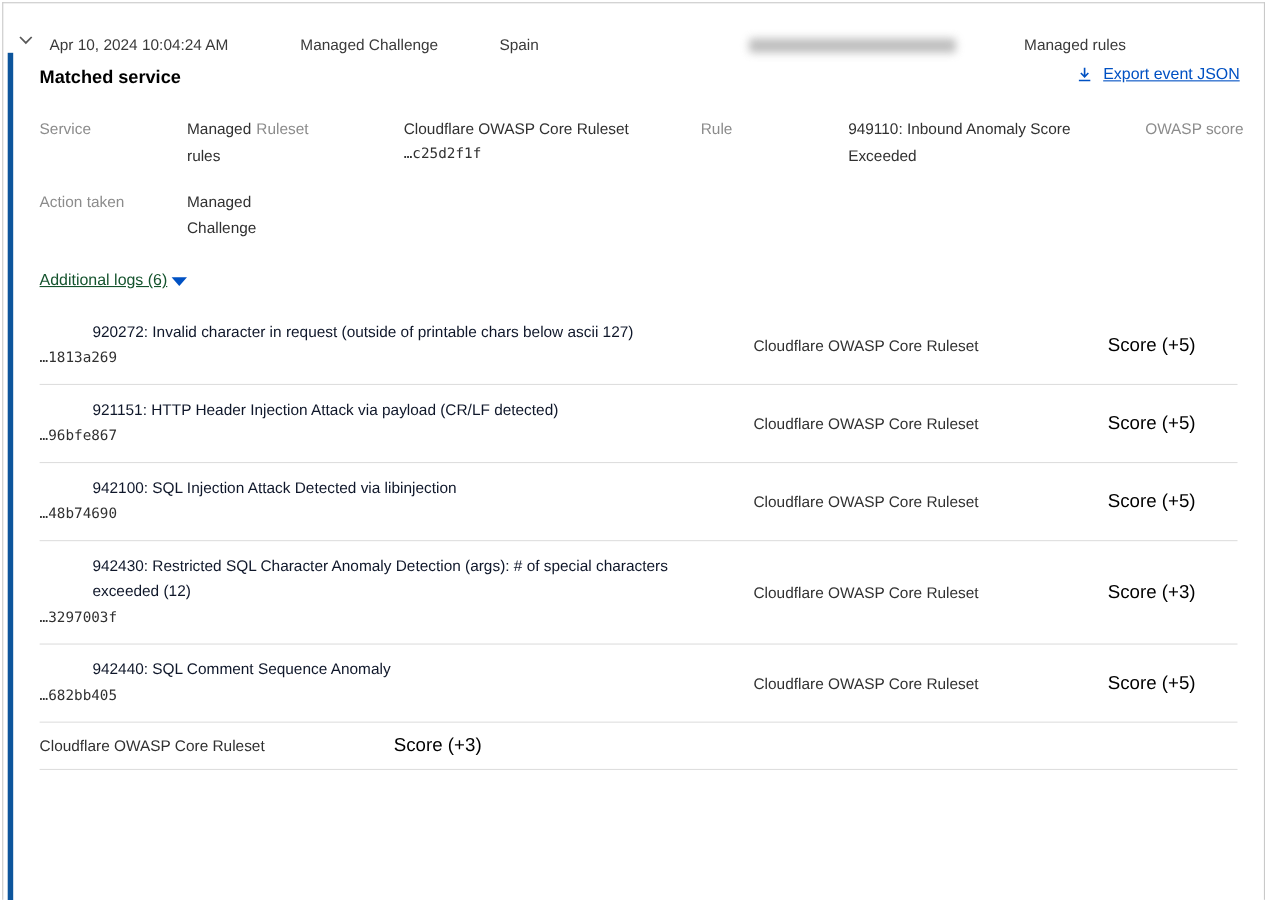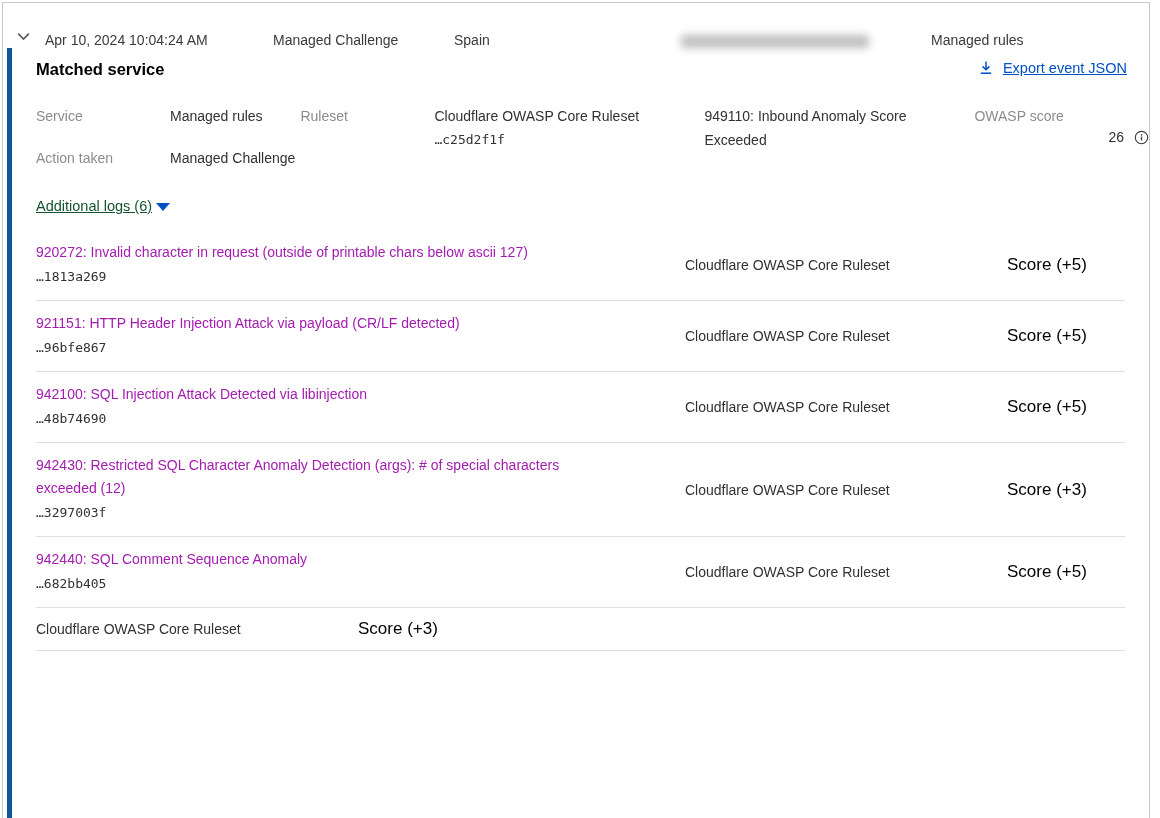--- a/index.html
+++ b/index.html
@@ -70,21 +70,21 @@
     border-left: 7px solid transparent; border-right: 7px solid transparent;
     border-top: 8px solid #0051c3;
   }
   
   .logs { margin-top: 15px; width: 1089px; }
   .log-row {
     display: flex; align-items: center;
     padding: 11px 0; border-bottom: 1px solid #dedede;
   }
   .log-desc { width: 649px; padding-right: 45px; }
-  .log-desc .d { font-size: 14px; line-height: 23px; color: #a21caf; max-width: 585px; }
+  .log-desc .d { font-size: 14px; line-height: 23px; color: #0f172a; max-width: 585px; margin-left: 48px; }
   .log-desc .id { margin-top: 1px; }
   .log-ruleset { width: 322px; font-size: 14px; color: #313131; }
   .log-score { width: 118px; font-size: 17px; color: #000000; }
 </style>
 </head>
 <body>
 
 <div class="container">
 
   <div class="event-row">
@@ -130,20 +130,21 @@
       </div>
       <div class="col-right">
         <div class="field">
           <span class="lbl">Ruleset</span>
           <span class="val-wrap">
             <div class="val">Cloudflare OWASP Core Ruleset</div>
             <div class="mono">…c25d2f1f</div>
           </span>
         </div>
         <div class="field">
+          <span class="lbl">Rule</span>
           <span class="val-wrap">
             <div class="val">949110: Inbound Anomaly Score Exceeded</div>
           </span>
         </div>
         <div class="field">
           <span class="lbl">OWASP score</span>
           <span class="val score-val">
             <span>26</span>
             <span class="info-icon">
               <svg width="15" height="15" viewBox="0 0 16 16">

